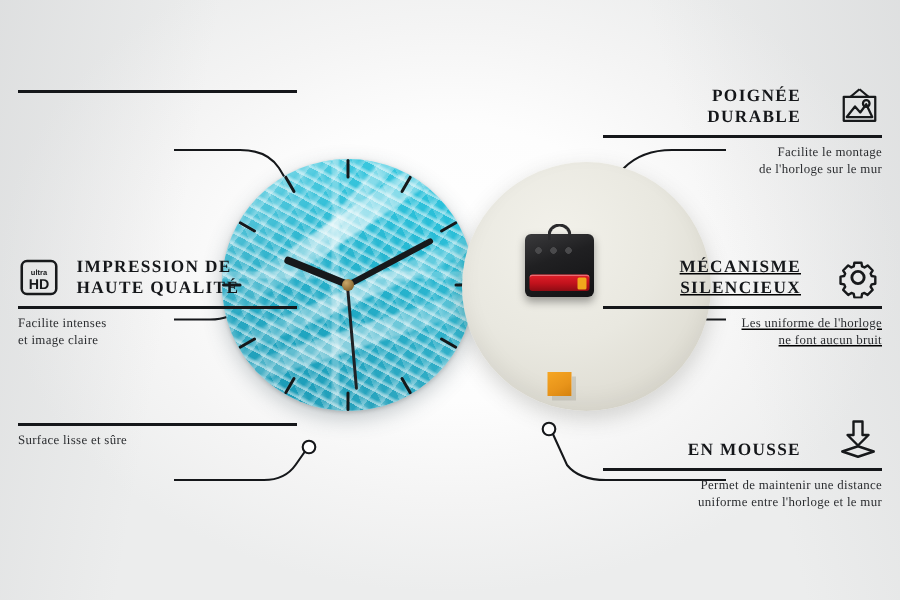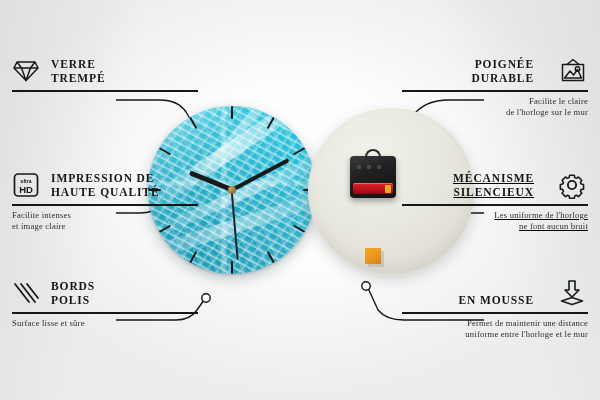--- a/index.html
+++ b/index.html
@@ -212,35 +212,20 @@
   <div class="clock-back">
     <div class="mechanism">
       <div class="mech-hook"></div>
       <div class="mech-dots"></div>
       <div class="battery"></div>
     </div>
     <div class="spacer"></div>
   </div>
 
   <div class="feature left f1">
-    <div class="f-head">
-      <span class="f-icon">
-        <svg width="28" height="24" viewBox="0 0 28 24">
-            <g fill="none" stroke="#17191b" stroke-width="1.5" stroke-linejoin="round">
-          <path d="M5,3 H23 L26,9 L14,21.5 L2,9 Z"></path>
-              <path d="M2,9 H26"></path>
-              <path d="M5,3 L9.5,9 L14,21.5 L18.5,9 L23,3"></path>
-        </g>
-          </svg>
-      </span>
-      <span class="f-title">
-        <span>VERRE</span><br>
-        <span>TREMPÉ</span>
-      </span>
-    </div>
     <div class="f-rule"></div>
   </div>
 
   <div class="feature left f2">
     <div class="f-head">
       <span class="f-icon">
         <svg width="28" height="26" viewBox="0 0 28 26">
           <rect x="2.5" y="2" width="23" height="22" rx="3.5" fill="none" stroke="#17191b" stroke-width="1.7"></rect>
           <text x="14" y="11" font-family="Liberation Sans, sans-serif" font-size="5" font-weight="700" fill="#17191b" text-anchor="middle">ultra</text>
           <text x="14" y="20.5" font-family="Liberation Sans, sans-serif" font-size="9.5" font-weight="700" fill="#17191b" text-anchor="middle">HD</text>
@@ -252,35 +237,20 @@
       </span>
     </div>
     <div class="f-rule"></div>
     <div class="f-desc">
       <span>Facilite intenses</span><br>
       <span>et image claire</span>
     </div>
   </div>
 
   <div class="feature left f3">
-    <div class="f-head">
-      <span class="f-icon">
-        <svg width="28" height="24" viewBox="0 0 28 24">
-            <g stroke="#17191b" stroke-width="1.8" stroke-linecap="round">
-          <line x1="3" y1="3" x2="17" y2="21"></line>
-              <line x1="9" y1="3" x2="23" y2="21"></line>
-              <line x1="15" y1="3" x2="26" y2="17"></line>
-        </g>
-          </svg>
-      </span>
-      <span class="f-title">
-        <span>BORDS</span><br>
-        <span>POLIS</span>
-      </span>
-    </div>
     <div class="f-rule"></div>
     <div class="f-desc">
       <span>Surface lisse et sûre</span>
     </div>
   </div>
 
   <div class="feature right f4">
     <div class="f-head">
       <span class="f-icon">
         <svg width="30" height="26" viewBox="0 0 30 26">
@@ -292,21 +262,21 @@
         </g>
           </svg>
       </span>
       <span class="f-title">
         <span>POIGNÉE</span><br>
         <span>DURABLE</span>
       </span>
     </div>
     <div class="f-rule"></div>
     <div class="f-desc">
-      <span>Facilite le claire</span><br>
+      <span>Facilite le montage</span><br>
       <span>de l'horloge sur le mur</span>
     </div>
   </div>
 
   <div class="feature right f5">
     <div class="f-head">
       <span class="f-icon">
         <svg width="28" height="28" viewBox="0 0 28 28">
             <g fill="none" stroke="#17191b" stroke-width="1.9" stroke-linejoin="round">
           <path d="M11.2,2.6 h5.6 l.5,2.9 1.9,.8 2.5,-1.6 4,4 -1.6,2.5 .8,1.9 2.9,.5 v5.6 l-2.9,.5 -.8,1.9 1.6,2.5 -4,4 -2.5,-1.6 -1.9,.8 -.5,2.9 h-5.6 l-.5,-2.9 -1.9,-.8 -2.5,1.6 -4,-4 1.6,-2.5 -.8,-1.9 -2.9,-.5 v-5.6 l2.9,-.5 .8,-1.9 -1.6,-2.5 4,-4 2.5,1.6 1.9,-.8 Z" transform="scale(.84) translate(2.6,2.4)"></path>

